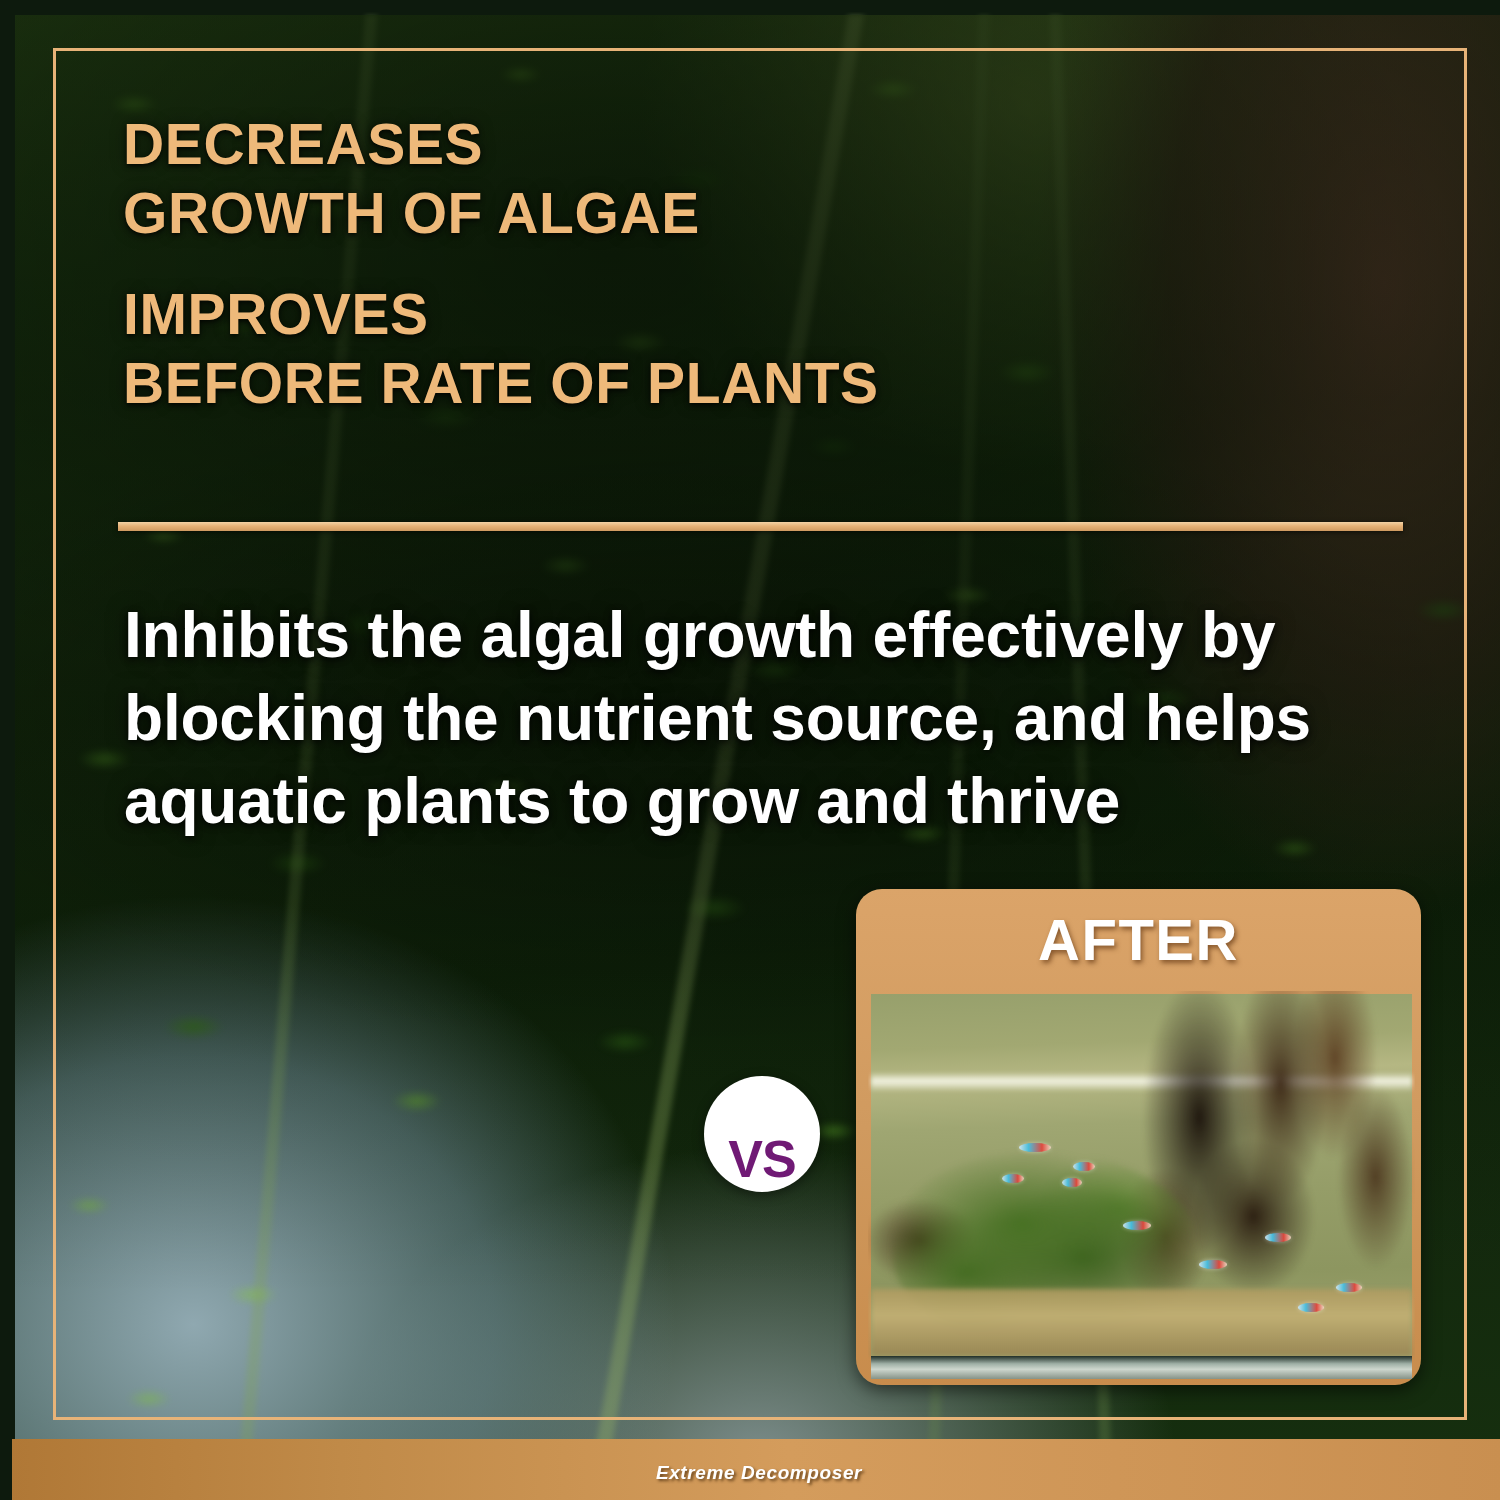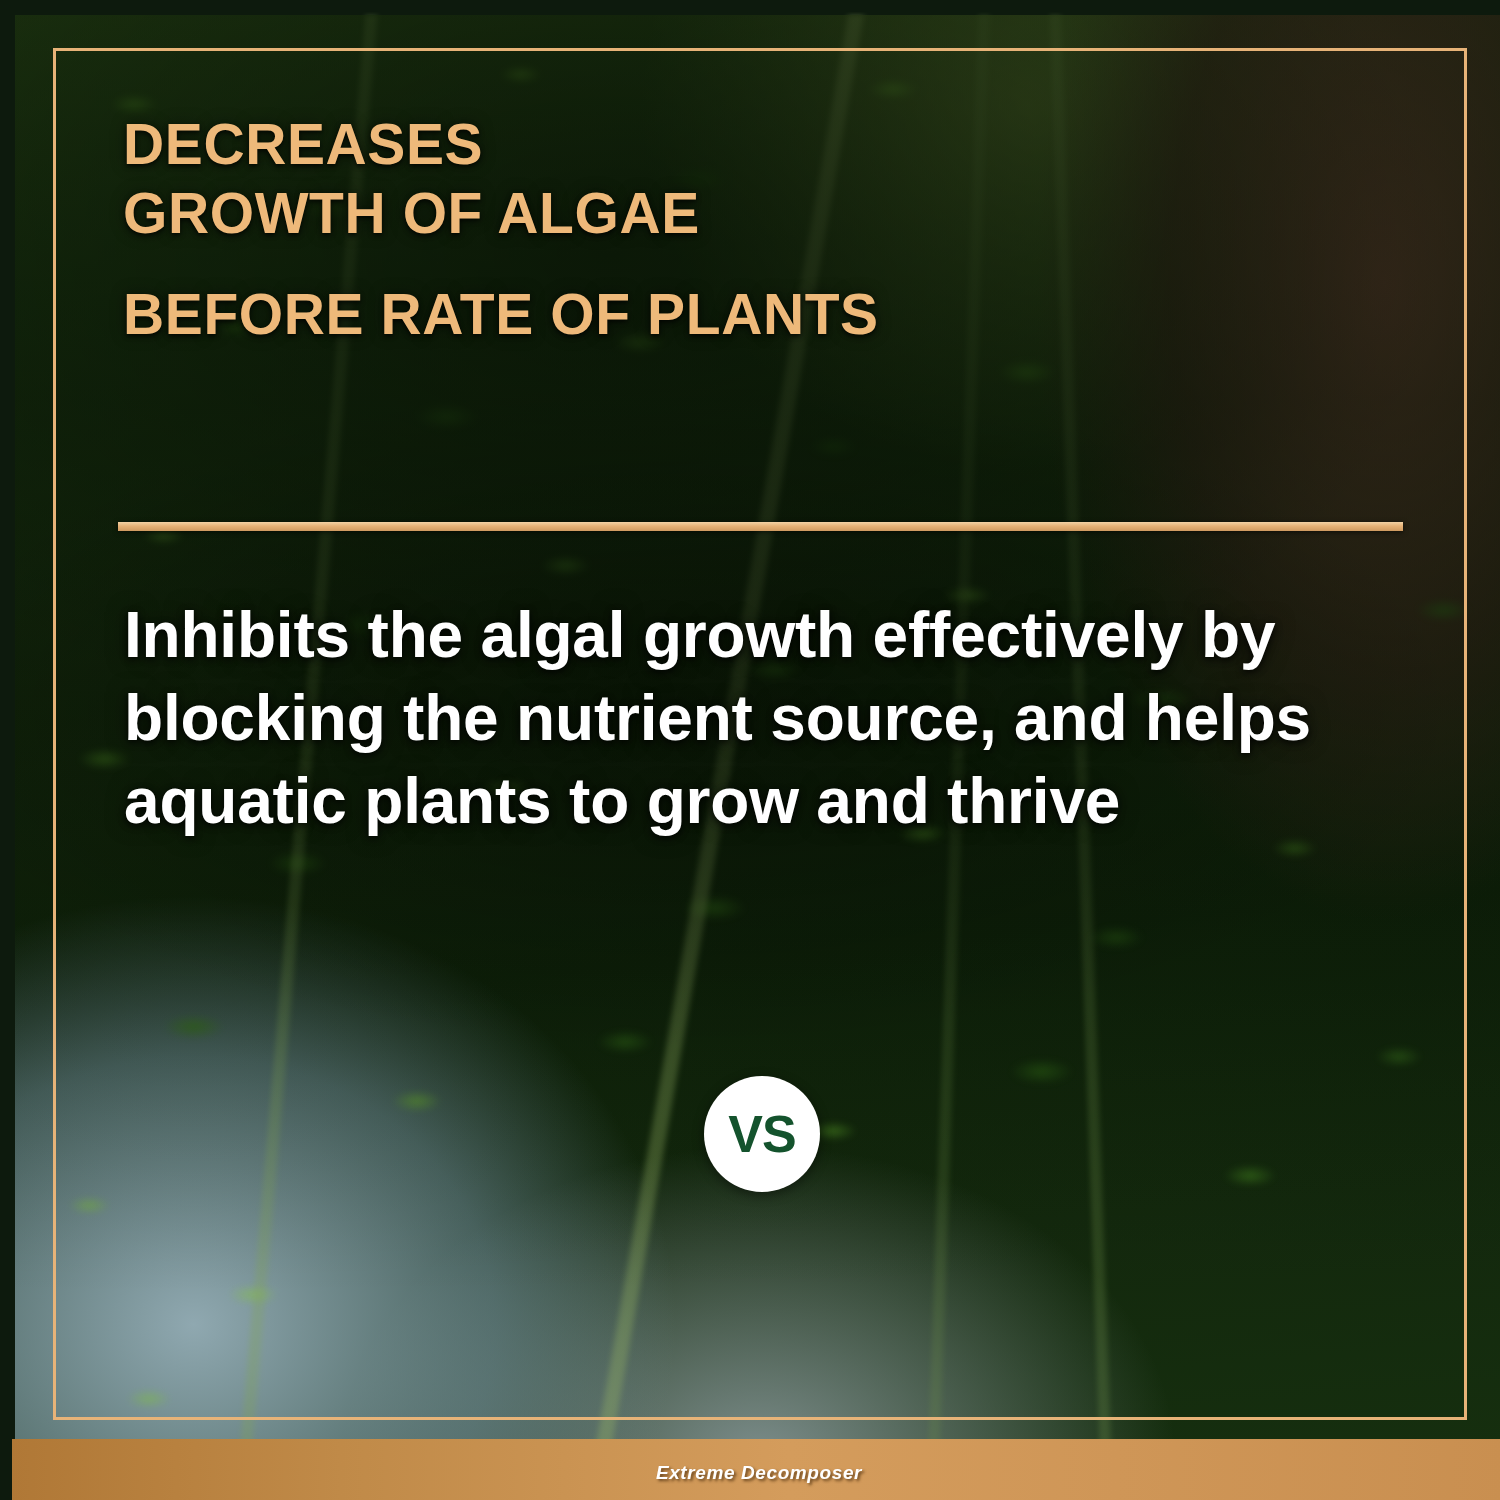--- a/index.html
+++ b/index.html
@@ -249,22 +249,22 @@
     position:absolute; height:9px; border-radius:50%;
     background:linear-gradient(90deg, rgba(210,230,240,.95) 0%, rgba(70,190,225,.95) 30%, rgba(225,70,60,.95) 72%, rgba(240,220,200,.9) 100%);
     box-shadow:0 0 4px rgba(255,255,255,.4);
   }
 
   
   .vs-badge{
     position:absolute; left:692px; top:1064px;
     width:116px; height:116px; border-radius:50%;
     background:#ffffff;
-    display:flex; align-items:center; justify-content:center;
-    color:#14532d;
+    display:flex; align-items:flex-end; justify-content:center;
+    color:#701a75;
     font-weight:bold;
     font-size:52px;
     letter-spacing:-1px;
     box-shadow:0 3px 12px rgba(0,0,0,.45);
   }
 
   
   .footer{
     position:absolute; left:0; right:0; bottom:0; height:67px;
     background:linear-gradient(90deg,#b07836 0%,#c08a48 22%,#d49c5c 52%,#cf9657 74%,#c98f50 100%);
@@ -290,30 +290,52 @@
     <div class="bg-stems"></div>
     <div class="bg-shade"></div>
   </div>
 
   <div class="frame"></div>
 
   <div class="headline">
     <span class="blk">DECREASES</span>
     <span class="blk">GROWTH OF ALGAE</span>
     <div class="gap"></div>
+    <span class="blk">IMPROVES</span>
     <span class="blk">BEFORE RATE OF PLANTS</span>
   </div>
 
   <div class="divider"></div>
 
   <p class="subcopy">Inhibits the algal growth effectively by blocking the nutrient source, and helps aquatic plants to grow and thrive</p>
 
   <div class="cards">
 
 
+    <div class="card after">
+      <div class="card-title">AFTER</div>
+      <div class="photo">
+        <div class="tank-after"></div>
+        <div class="light-streak-after"></div>
+        <div class="driftwood"></div>
+        <div class="driftwood-left"></div>
+        <div class="bush-after"></div>
+        <div class="substrate-after"></div>
+        <div class="rim-after"></div>
+        <div class="fish" style="left:27%; top:38%; width:32px;"></div>
+        <div class="fish" style="left:37%; top:43%; width:22px;"></div>
+        <div class="fish" style="left:24%; top:46%; width:22px;"></div>
+        <div class="fish" style="left:35%; top:47%; width:20px;"></div>
+        <div class="fish" style="left:46%; top:58%; width:28px;"></div>
+        <div class="fish" style="left:60%; top:68%; width:28px;"></div>
+        <div class="fish" style="left:72%; top:61%; width:26px;"></div>
+        <div class="fish" style="left:85%; top:74%; width:26px;"></div>
+        <div class="fish" style="left:78%; top:79%; width:26px;"></div>
+      </div>
+    </div>
 
   </div>
 
   <div class="vs-badge">
     <span>VS</span>
   </div>
 
   <div class="footer">
     <span class="footer-text">Extreme Decomposer</span>
   </div>

